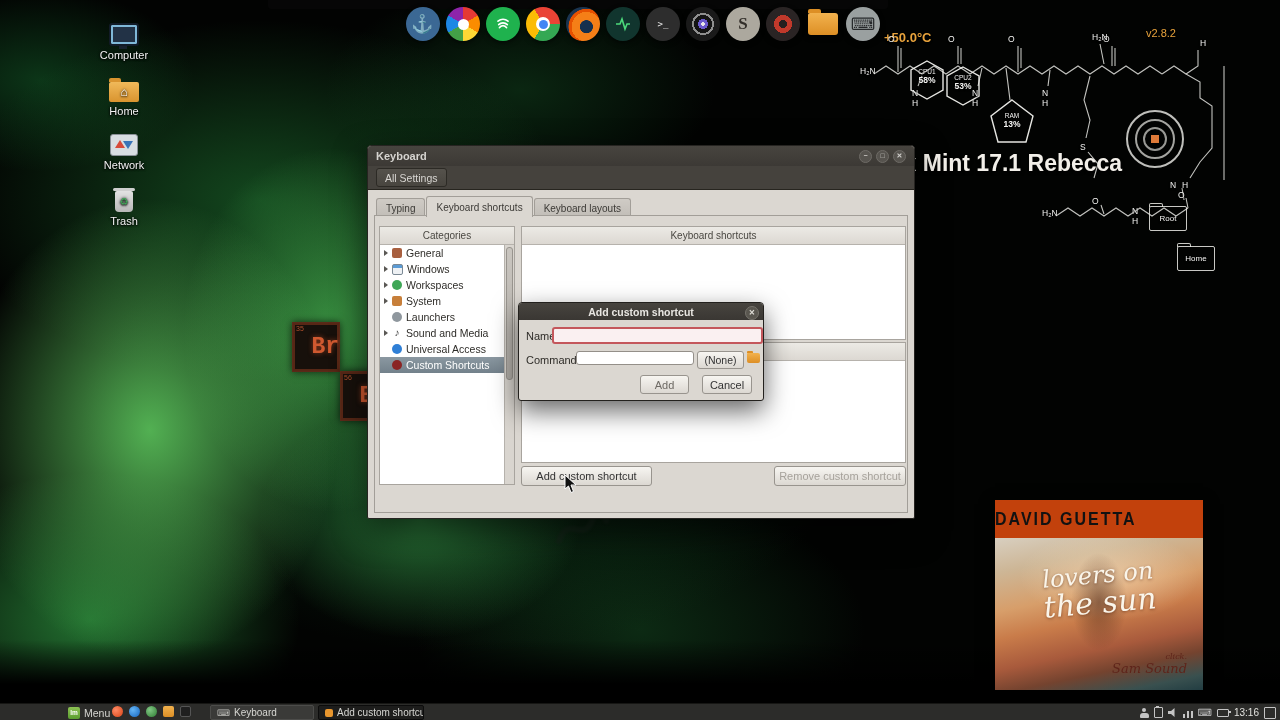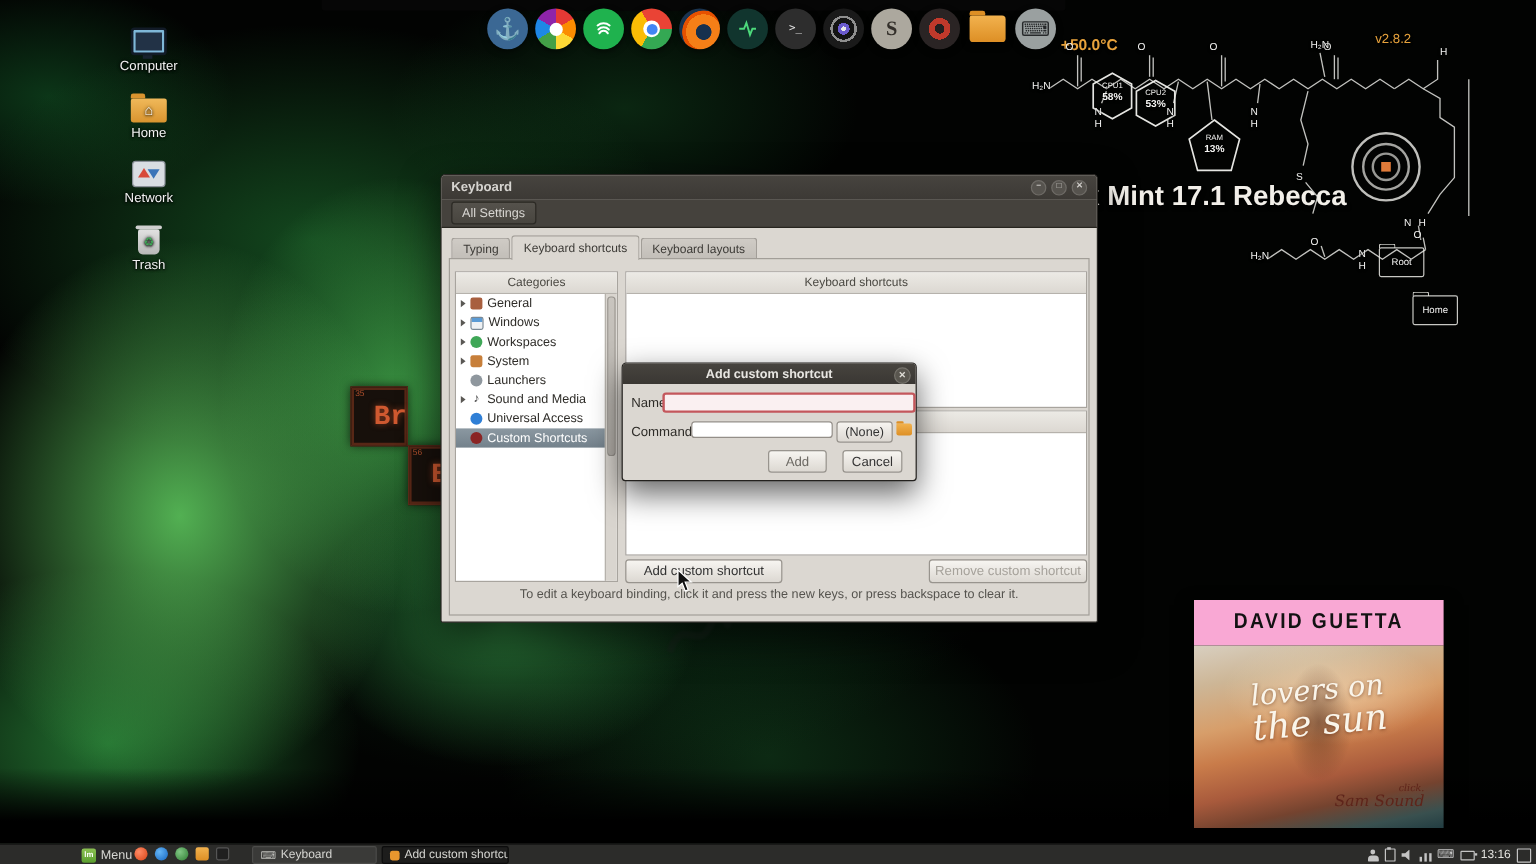--- a/index.html
+++ b/index.html
@@ -183,21 +183,21 @@
   .tnet::before{content:"";position:absolute;left:0;bottom:0;width:2px;height:4px;background:#c4c4c4;}
   .tnet::after{content:"";position:absolute;left:4px;bottom:0;width:2px;height:7px;background:#c4c4c4;box-shadow:4px 0 0 #c4c4c4;}
   .tkb{color:#c4c4c4;font-size:10px;line-height:10px;}
   .tbat{width:10px;height:6px;border:1px solid #c4c4c4;border-radius:1px;position:relative;}
   .tbat::after{content:"";position:absolute;right:-3px;top:1px;width:2px;height:2px;background:#c4c4c4;}
   .tclock{color:#e2e2de;font-size:10px;}
   .tcal{width:10px;height:10px;border:1px solid #c4c4c4;border-radius:1px;}
 
   
   .album{position:absolute;left:995px;top:500px;width:208px;height:190px;z-index:5;box-shadow:0 4px 14px rgba(0,0,0,.6);}
-  .album-head{height:38px;background:#f9a8d4;display:flex;align-items:center;justify-content:center;}
+  .album-head{height:38px;background:#c2410c;display:flex;align-items:center;}
   .album-artist{font-size:16px;font-weight:bold;letter-spacing:2px;color:#121212;transform:scaleY(1.12);}
   .album-art{height:152px;position:relative;overflow:hidden;
     background:
       radial-gradient(ellipse 40px 70px at 50% 42%, rgba(60,30,20,.5), transparent 70%),
       radial-gradient(ellipse 120px 60px at 55% 25%, rgba(255,232,200,.45), transparent 75%),
       linear-gradient(168deg,#d8cfc0 0%,#cdb696 18%,#d79e6a 38%,#c97c4a 52%,#a85a3c 68%,#74432f 80%,#39504f 92%,#223d42 100%);}
   .album-title{position:absolute;left:0;top:24px;width:100%;text-align:center;color:#faf5ea;
     font-family:"DejaVu Serif",serif;font-style:italic;transform:rotate(-5deg);
     text-shadow:0 1px 3px rgba(80,30,10,.5);}
   .album-title .l1{font-size:24px;line-height:26px;display:block;}
@@ -445,21 +445,20 @@
       <div class="phead">Keyboard shortcuts</div>
     </div>
 
     <div class="panel" style="left:153px;top:196px;width:383px;height:119px;">
       <div class="phead"></div>
     </div>
 
     <div class="btn" style="position:absolute;left:153px;top:320px;width:129px;height:18px;z-index:3;">Add custom shortcut</div>
     <div class="btn disabled" style="position:absolute;left:406px;top:320px;width:130px;height:18px;z-index:3;">Remove custom shortcut</div>
 
-    <div class="hint">To edit a keyboard binding, click it and press the new keys, or press backspace to clear it.</div>
   </div>
 
   <div class="dlg">
     <div class="dtitle">
       <span>Add custom shortcut</span>
       <span class="dclose">✕</span>
     </div>
     <span class="dlabel" style="left:7px;top:27px;">Name:</span>
     <input class="name-input" type="text" value="" style="">
     <span class="dlabel" style="left:7px;top:51px;">Command:</span>

